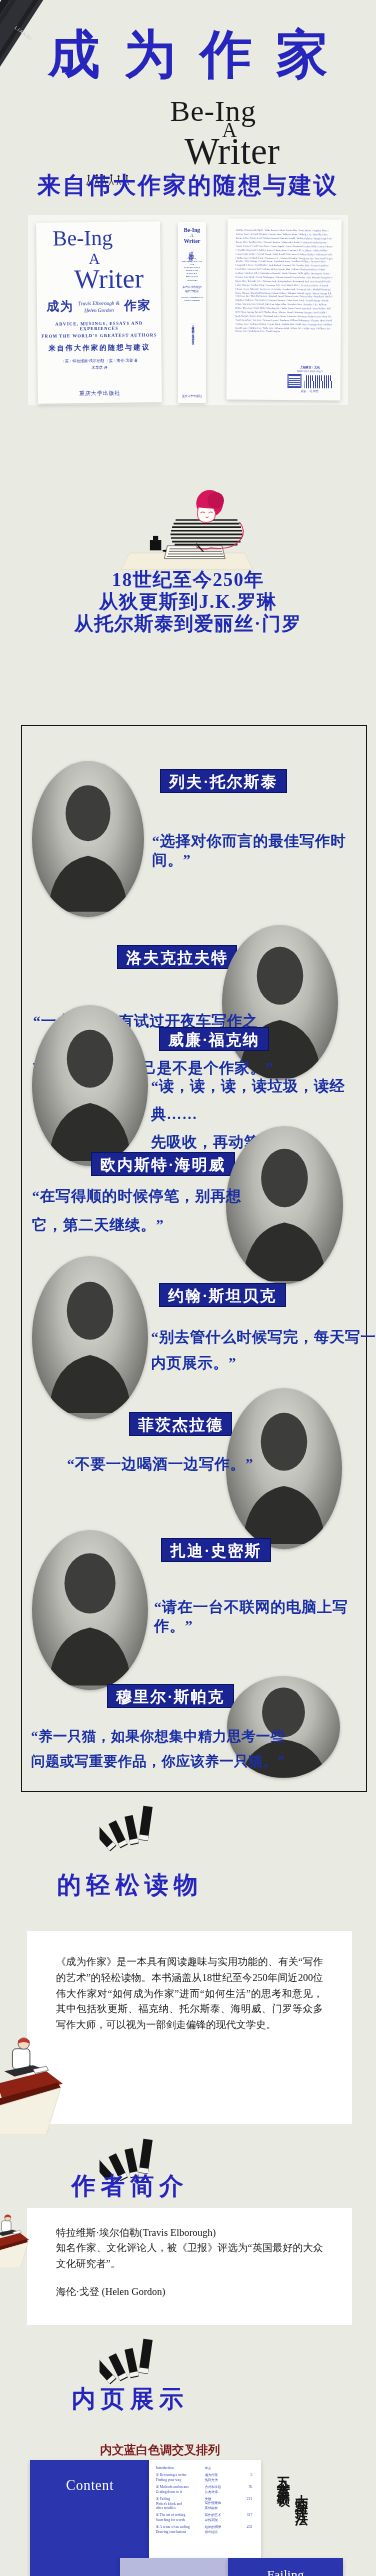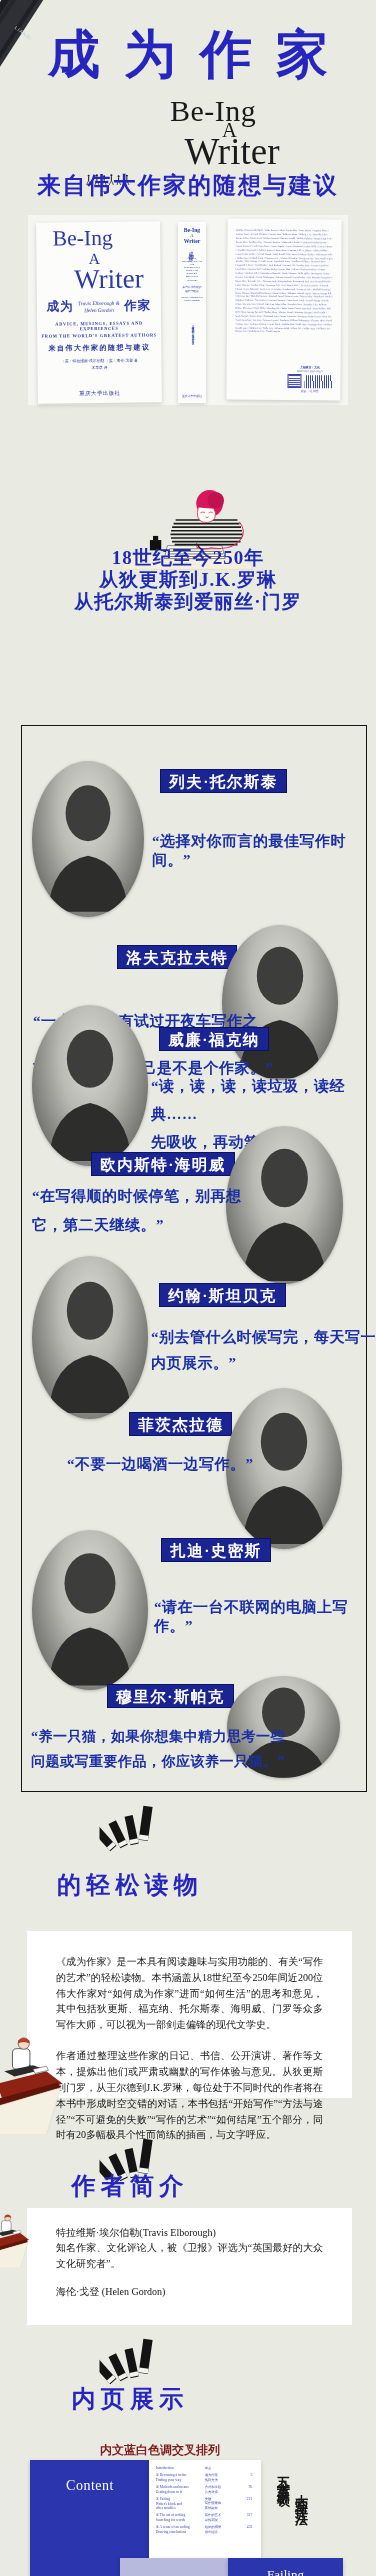--- a/index.html
+++ b/index.html
@@ -52,21 +52,21 @@
   #bc-isbn{font-size:2.5px;margin:1px 0;}
   .bc-codes{display:flex;justify-content:center;align-items:flex-end;gap:2.1px;}
   #qr{width:12.4px;height:12.4px;border:0.5px solid #3b49b4;
       background:repeating-linear-gradient(0deg,#3b49b4 0 1px,#fff 1px 2.1px),repeating-linear-gradient(90deg,#3b49b4 0 1px,rgba(255,255,255,0) 1px 2.1px);}
   #barcode{width:28px;height:13.4px;background:repeating-linear-gradient(90deg,#3b49b4 0 0.8px,#fff 0.8px 1.8px);}
   #bc-price{font-size:2.9px;margin-top:1px;}
 
   
   #writer-illus{left:118px;top:490px;}
   .stmt{left:0;width:376px;text-align:center;font-size:19px;line-height:22px;font-weight:700;color:#1f2ab5;letter-spacing:1px;}
-  #stmt1{top:547px;}
+  #stmt1{top:569px;}
   #stmt2{top:643px;}
 
   
   #qbox{left:20.6px;top:725px;width:344px;height:1065px;border:1.5px solid #151515;}
   .portrait{border-radius:50%;overflow:hidden;background:radial-gradient(ellipse at 50% 32%,#dcdcd7 0%,#b9b9b4 38%,#7c7c78 72%,#4a4a48 100%);box-shadow:0 1px 3.1px rgba(0,0,0,.25);}
   .portrait svg{width:100%;height:100%;display:block;}
   .qbadge{background:#1a2593;border:0.5px solid #0c1366;color:#fff;font-size:15.5px;font-weight:700;letter-spacing:1.5px;padding:2.6px 8.2px;line-height:1.1;}
   .qtext{color:#1a2fa6;font-weight:700;font-size:15px;letter-spacing:0.5px;}
   #q1p{left:32px;top:761px;width:112px;height:156px;}  #q1b{left:160px;top:769px;}  #q1t{left:152px;top:832px;}
   #q2b{left:117px;top:945px;}  #q2p{left:222px;top:925px;width:116px;height:155px;}  #q2t{left:33px;top:998px;line-height:47px;}
@@ -78,21 +78,21 @@
   #q8b{left:107px;top:1684px;}  #q8p{left:227px;top:1676px;width:113px;height:102px;}  #q8t{left:31px;top:1724px;line-height:25px;font-size:14px;}
 
   
   .bdiv{left:128px;transform:translateX(-50%);}
   #bdiv1{top:1801px;} #bdiv2{top:2134px;} #bdiv3{top:2334px;}
   .sec-title{left:130px;transform:translateX(-50%);white-space:nowrap;font-size:24px;font-weight:700;color:#2626bf;letter-spacing:5.2px;}
   #t-intro{top:1869px;} #t-author{top:2170px;} #t-pages{top:2383px;}
 
   
   .white-box{background:#ffffff;box-sizing:border-box;}
-  #intro-box{left:27px;top:1931px;width:325px;height:167px;padding:23px 29px;}
+  #intro-box{left:27px;top:1931px;width:325px;height:193px;padding:23px 29px;}
   #intro-box p{margin:0;font-size:10px;line-height:1.58;text-align:justify;}
   #intro-box p + p{margin-top:15.5px;}
   #author-box{left:27px;top:2208px;width:325px;height:117px;padding:16.5px 29px;}
   #author-box div{font-size:10px;line-height:1.56;text-align:justify;}
   #author-box .gap{margin-top:12.4px;}
   .desk-illus{pointer-events:none;}
   #desk1{left:-3.1px;top:2022px;}
   #desk2{left:-7.2px;top:2206px;transform:scale(.55);transform-origin:top left;}
 
   
@@ -362,21 +362,20 @@
         <rect x="80" y="66" width="18" height="9" transform="rotate(8 89 43)" fill="#f2f2ee"></rect>
       </g>
   </svg>
 
   <div id="t-intro" class="abs sec-title">的轻松读物</div>
   <div id="t-author" class="abs sec-title">作者简介</div>
   <div id="t-pages" class="abs sec-title">内页展示</div>
 
   <div id="intro-box" class="abs white-box">
     <p>《成为作家》是一本具有阅读趣味与实用功能的、有关“写作的艺术”的轻松读物。本书涵盖从18世纪至今250年间近200位伟大作家对“如何成为作家”进而“如何生活”的思考和意见，其中包括狄更斯、福克纳、托尔斯泰、海明威、门罗等众多写作大师，可以视为一部剑走偏锋的现代文学史。</p>
-    <p>作者通过整理这些作家的日记、书信、公开演讲、著作等文本，提炼出他们或严肃或幽默的写作体验与意见。从狄更斯到门罗，从王尔德到J.K.罗琳，每位处于不同时代的作者将在本书中形成时空交错的对话，本书包括“开始写作”“方法与途径”“不可避免的失败”“写作的艺术”“如何结尾”五个部分，同时有20多幅极具个性而简练的插画，与文字呼应。</p>
   </div>
 
   <svg id="desk1" class="abs desk-illus" width="72" height="113" viewBox="0 0 140 220">
     <polygon points="0,120 96,96 128,120 10,150" fill="#8e2313"></polygon>
     <polygon points="0,150 118,118 124,128 0,164" fill="#5f150a"></polygon>
     <polygon points="0,164 124,128 96,220 0,220" fill="#f5f1e2" stroke="#d8d2ba" stroke-width="1"></polygon>
     <rect x="30" y="52" width="34" height="40" rx="8" fill="#fff" stroke="#333" stroke-width="1.5"></rect>
     <circle cx="52" cy="42" r="11" fill="#f4d9c2" stroke="#333" stroke-width="1.2"></circle>
     <path d="M41 36 q11 -10 22 0 l0 6 q-11 -6 -22 0 Z" fill="#c0392b"></path>
     <polygon points="14,96 70,84 92,92 34,106" fill="#2b2b2b"></polygon>

